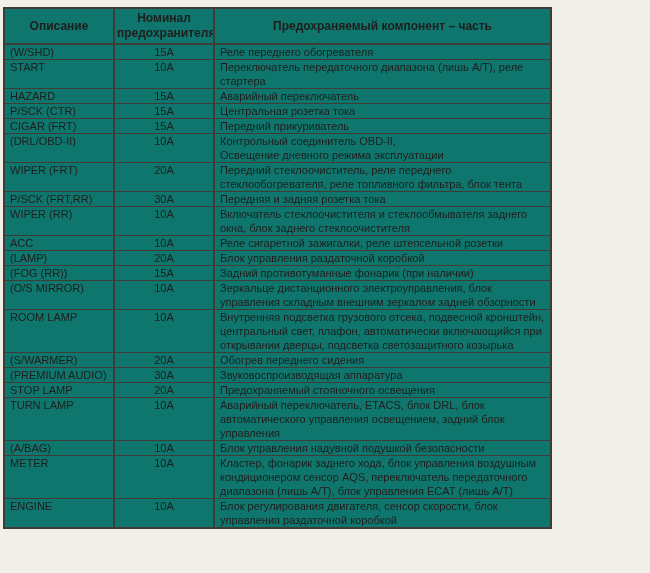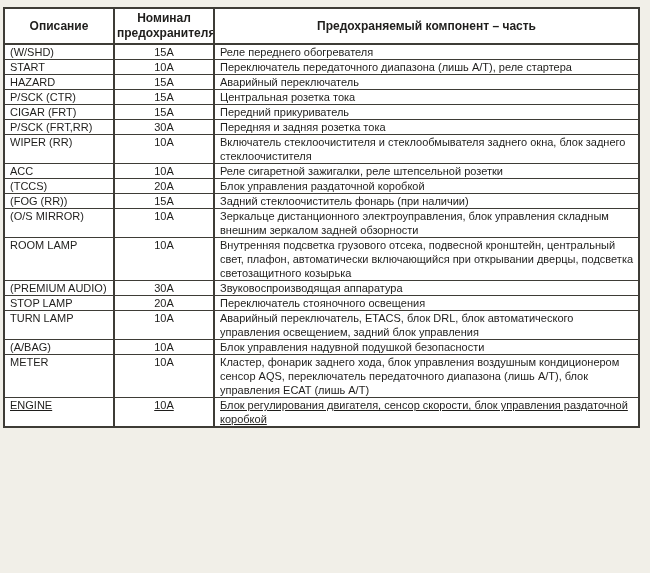--- a/index.html
+++ b/index.html
@@ -11,24 +11,24 @@
     overflow: hidden;
   }
   .page {
     position: relative;
     width: 650px; height: 573px;
     background: #f1efe8;
   }
   table.fuse-table {
     position: absolute;
     left: 3px; top: 7px;
-    width: 637px;
+    width: 549px;
     border-collapse: collapse;
     table-layout: fixed;
-    background: #ffffff;
+    background: #0f766e;
   }
   col.c-desc   { width: 110px; }
   col.c-rating { width: 100px; }
   th, td {
     border-left: 2px solid #3e3c36;
     border-right: 2px solid #3e3c36;
     border-top: 1px solid #3e3c36;
     border-bottom: 1px solid #3e3c36;
     vertical-align: top;
     font-size: 11px;
@@ -41,21 +41,21 @@
     border-top: 2px solid #3e3c36;
     border-bottom: 2px solid #3e3c36;
     font-size: 12px;
     line-height: 15px;
     font-weight: bold;
     text-align: center;
     vertical-align: middle;
     padding: 2px 2px;
     white-space: normal;
   }
-  tbody tr:last-child td { border-bottom: 2px solid #3e3c36; text-decoration: underline; }
+  tbody tr:last-child td { border-bottom: 2px solid #3e3c36; }
   td.cell-desc   { text-align: left; border-radius: 6px; }
   td.cell-rating { text-align: center; padding: 0 2px; }
   td.cell-comp   { text-align: left; }
 </style>
 </head>
 <body>
 
 <div class="page">
   <table class="fuse-table">
     <colgroup>
@@ -90,63 +90,79 @@
     <td class="cell-desc">P/SCK (CTR)</td>
     <td class="cell-rating">15A</td>
     <td class="cell-comp">Центральная розетка тока</td>
   </tr>
         <tr>
     <td class="cell-desc">CIGAR (FRT)</td>
     <td class="cell-rating">15A</td>
     <td class="cell-comp">Передний прикуриватель</td>
   </tr>
         <tr>
+    <td class="cell-desc">(DRL/OBD-II)</td>
+    <td class="cell-rating">10A</td>
+    <td class="cell-comp">Контрольный соединитель OBD-II,
+Освещение дневного режима эксплуатации</td>
+  </tr>
+        <tr>
+    <td class="cell-desc">WIPER (FRT)</td>
+    <td class="cell-rating">20A</td>
+    <td class="cell-comp">Передний стеклоочиститель, реле переднего стеклообогревателя, реле топливного фильтра, блок тента</td>
+  </tr>
+        <tr>
     <td class="cell-desc">P/SCK (FRT,RR)</td>
     <td class="cell-rating">30A</td>
     <td class="cell-comp">Передняя и задняя розетка тока</td>
   </tr>
         <tr>
     <td class="cell-desc">WIPER (RR)</td>
     <td class="cell-rating">10A</td>
     <td class="cell-comp">Включатель стеклоочистителя и стеклообмывателя заднего окна, блок заднего стеклоочистителя</td>
   </tr>
         <tr>
     <td class="cell-desc">ACC</td>
     <td class="cell-rating">10A</td>
     <td class="cell-comp">Реле сигаретной зажигалки, реле штепсельной розетки</td>
   </tr>
         <tr>
-    <td class="cell-desc">(TCCS)</td>
+    <td class="cell-desc">(LAMP)</td>
     <td class="cell-rating">20A</td>
     <td class="cell-comp">Блок управления раздаточной коробкой</td>
   </tr>
         <tr>
     <td class="cell-desc">(FOG (RR))</td>
     <td class="cell-rating">15A</td>
-    <td class="cell-comp">Задний стеклоочиститель фонарь (при наличии)</td>
+    <td class="cell-comp">Задний противотуманные фонарик (при наличии)</td>
   </tr>
         <tr>
     <td class="cell-desc">(O/S MIRROR)</td>
     <td class="cell-rating">10A</td>
     <td class="cell-comp">Зеркальце дистанционного электроуправления, блок управления складным внешним зеркалом задней обзорности</td>
   </tr>
         <tr>
     <td class="cell-desc">ROOM LAMP</td>
     <td class="cell-rating">10A</td>
     <td class="cell-comp">Внутренняя подсветка грузового отсека, подвесной кронштейн, центральный свет, плафон, автоматически включающийся при открывании дверцы, подсветка светозащитного козырька</td>
   </tr>
         <tr>
+    <td class="cell-desc">(S/WARMER)</td>
+    <td class="cell-rating">20A</td>
+    <td class="cell-comp">Обогрев переднего сидения</td>
+  </tr>
+        <tr>
     <td class="cell-desc">(PREMIUM AUDIO)</td>
     <td class="cell-rating">30A</td>
     <td class="cell-comp">Звуковоспроизводящая аппаратура</td>
   </tr>
         <tr>
     <td class="cell-desc">STOP LAMP</td>
     <td class="cell-rating">20A</td>
-    <td class="cell-comp">Переключатель стояночного освещения</td>
+    <td class="cell-comp">Предохраняемый стояночного освещения</td>
   </tr>
         <tr>
     <td class="cell-desc">TURN LAMP</td>
     <td class="cell-rating">10A</td>
     <td class="cell-comp">Аварийный переключатель, ETACS, блок DRL, блок автоматического управления освещением, задний блок управления</td>
   </tr>
         <tr>
     <td class="cell-desc">(A/BAG)</td>
     <td class="cell-rating">10A</td>
     <td class="cell-comp">Блок управления надувной подушкой безопасности</td>

